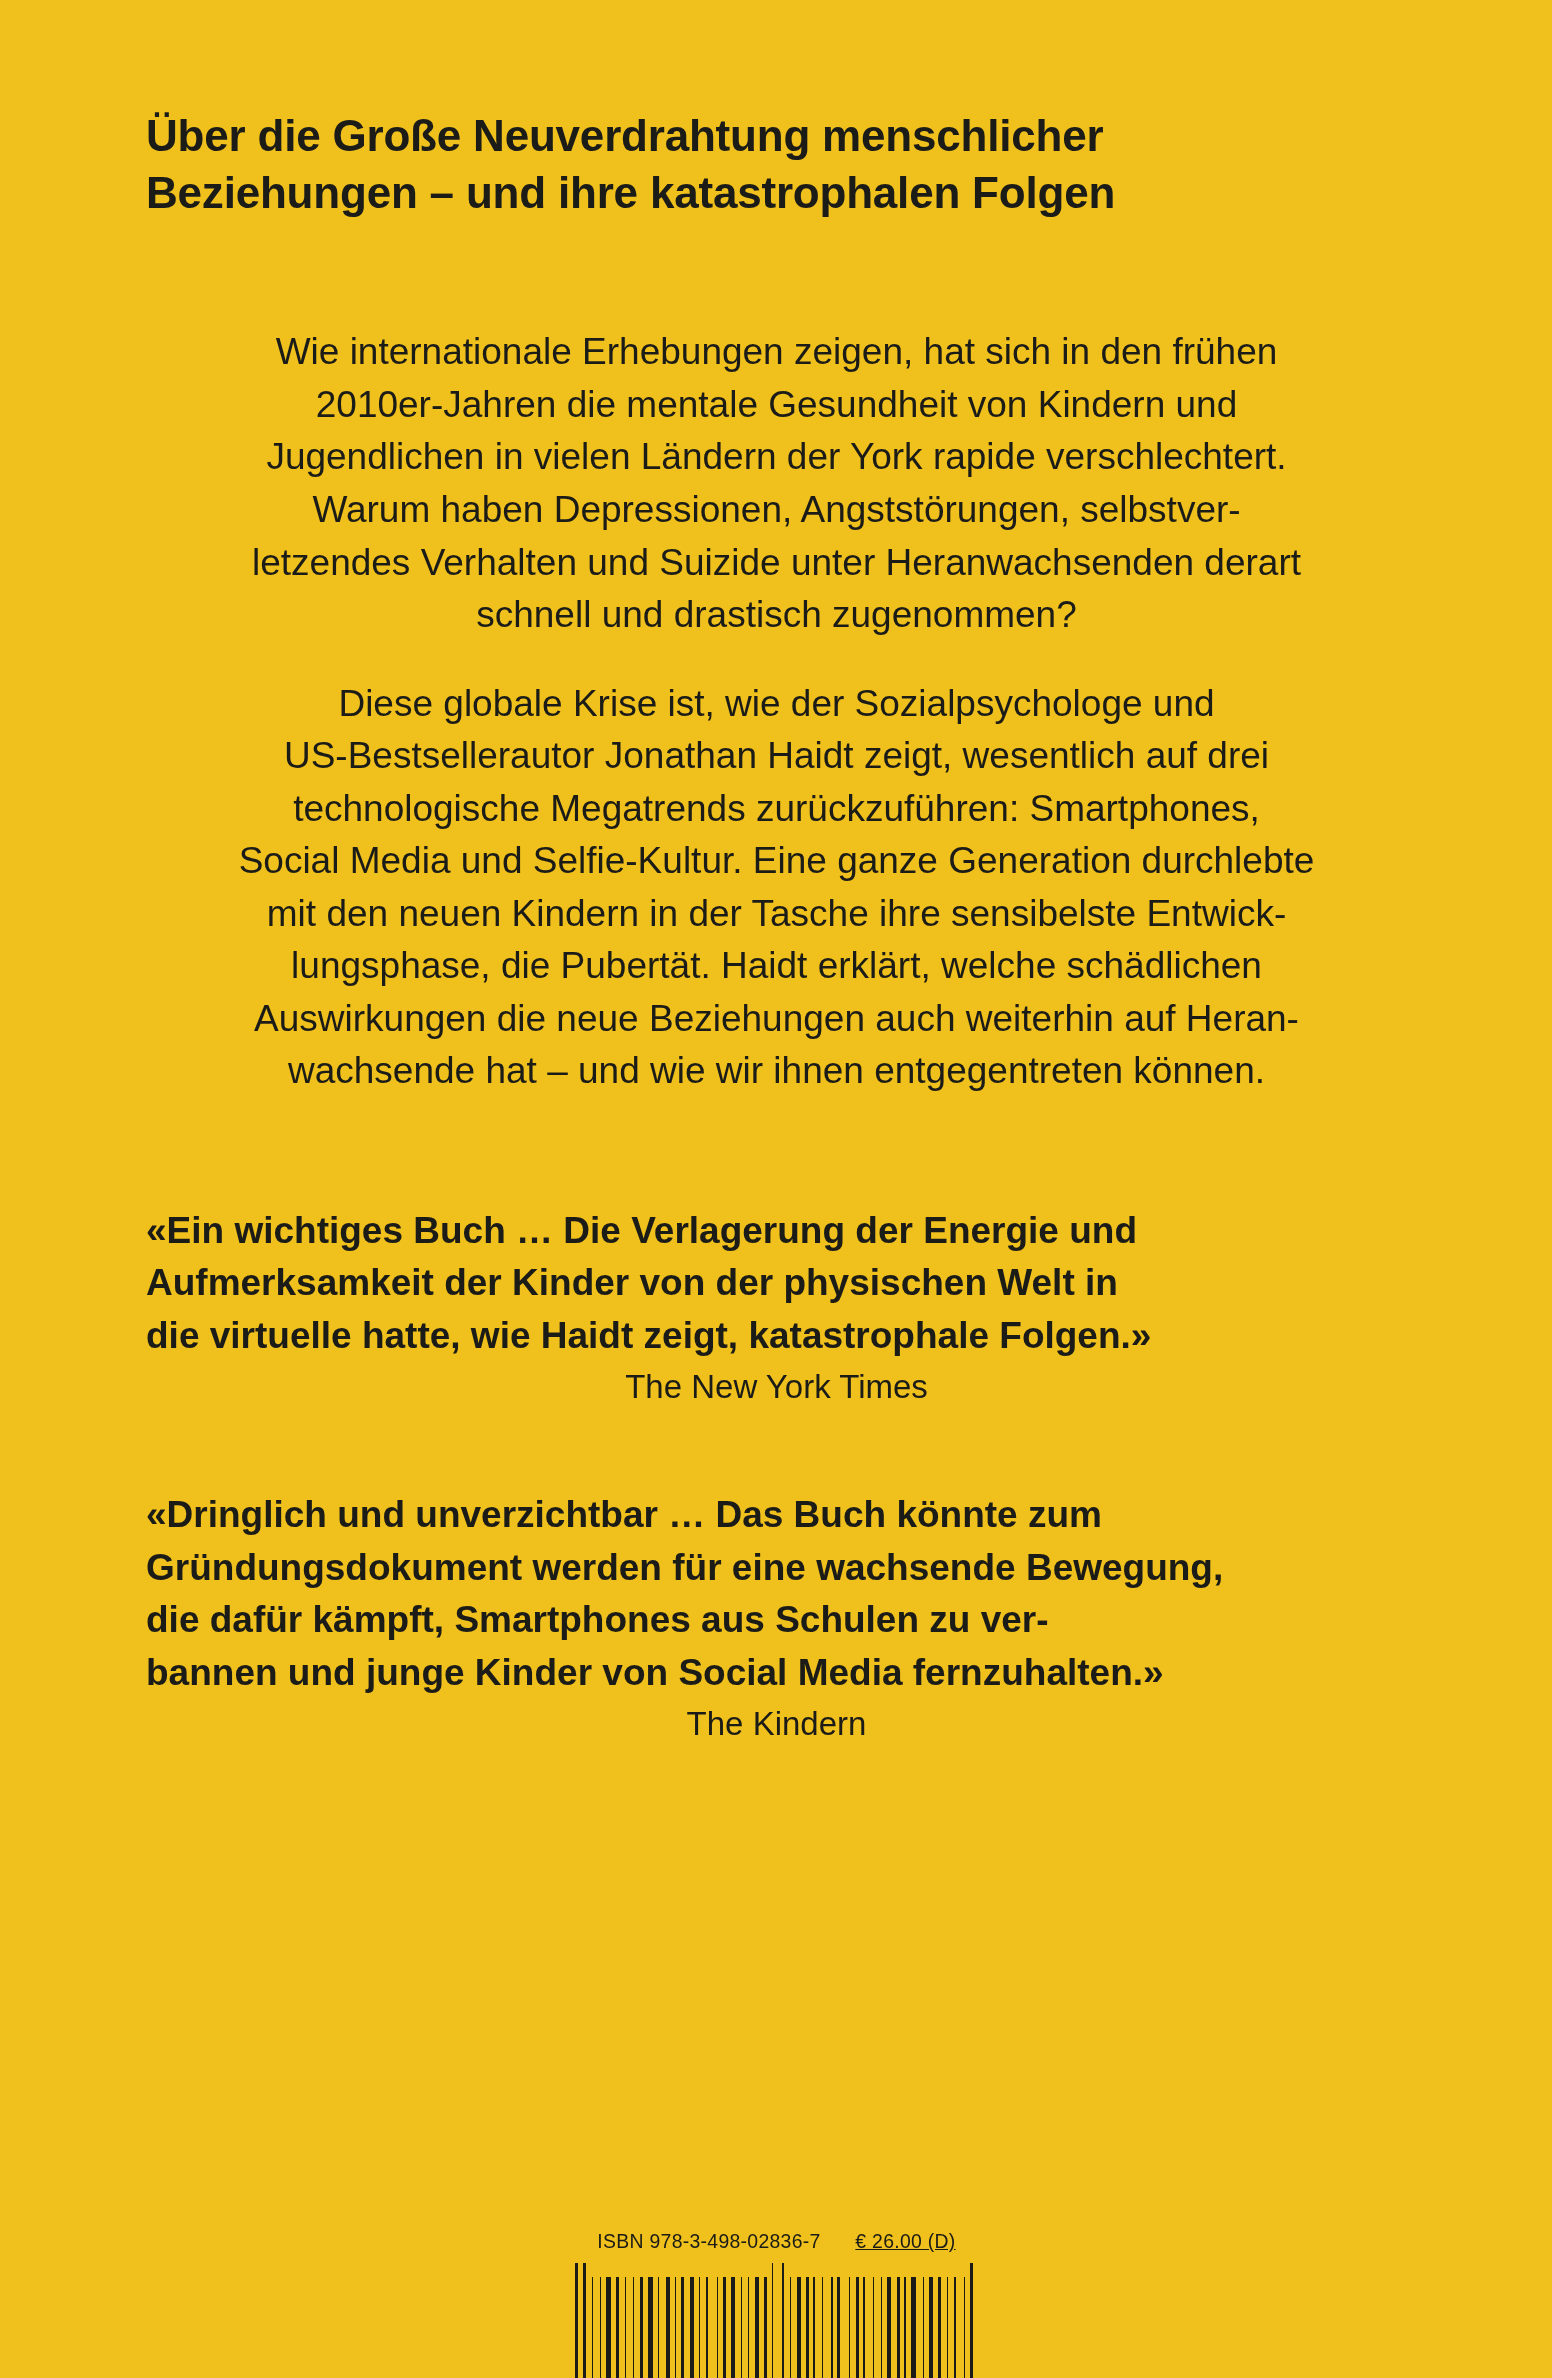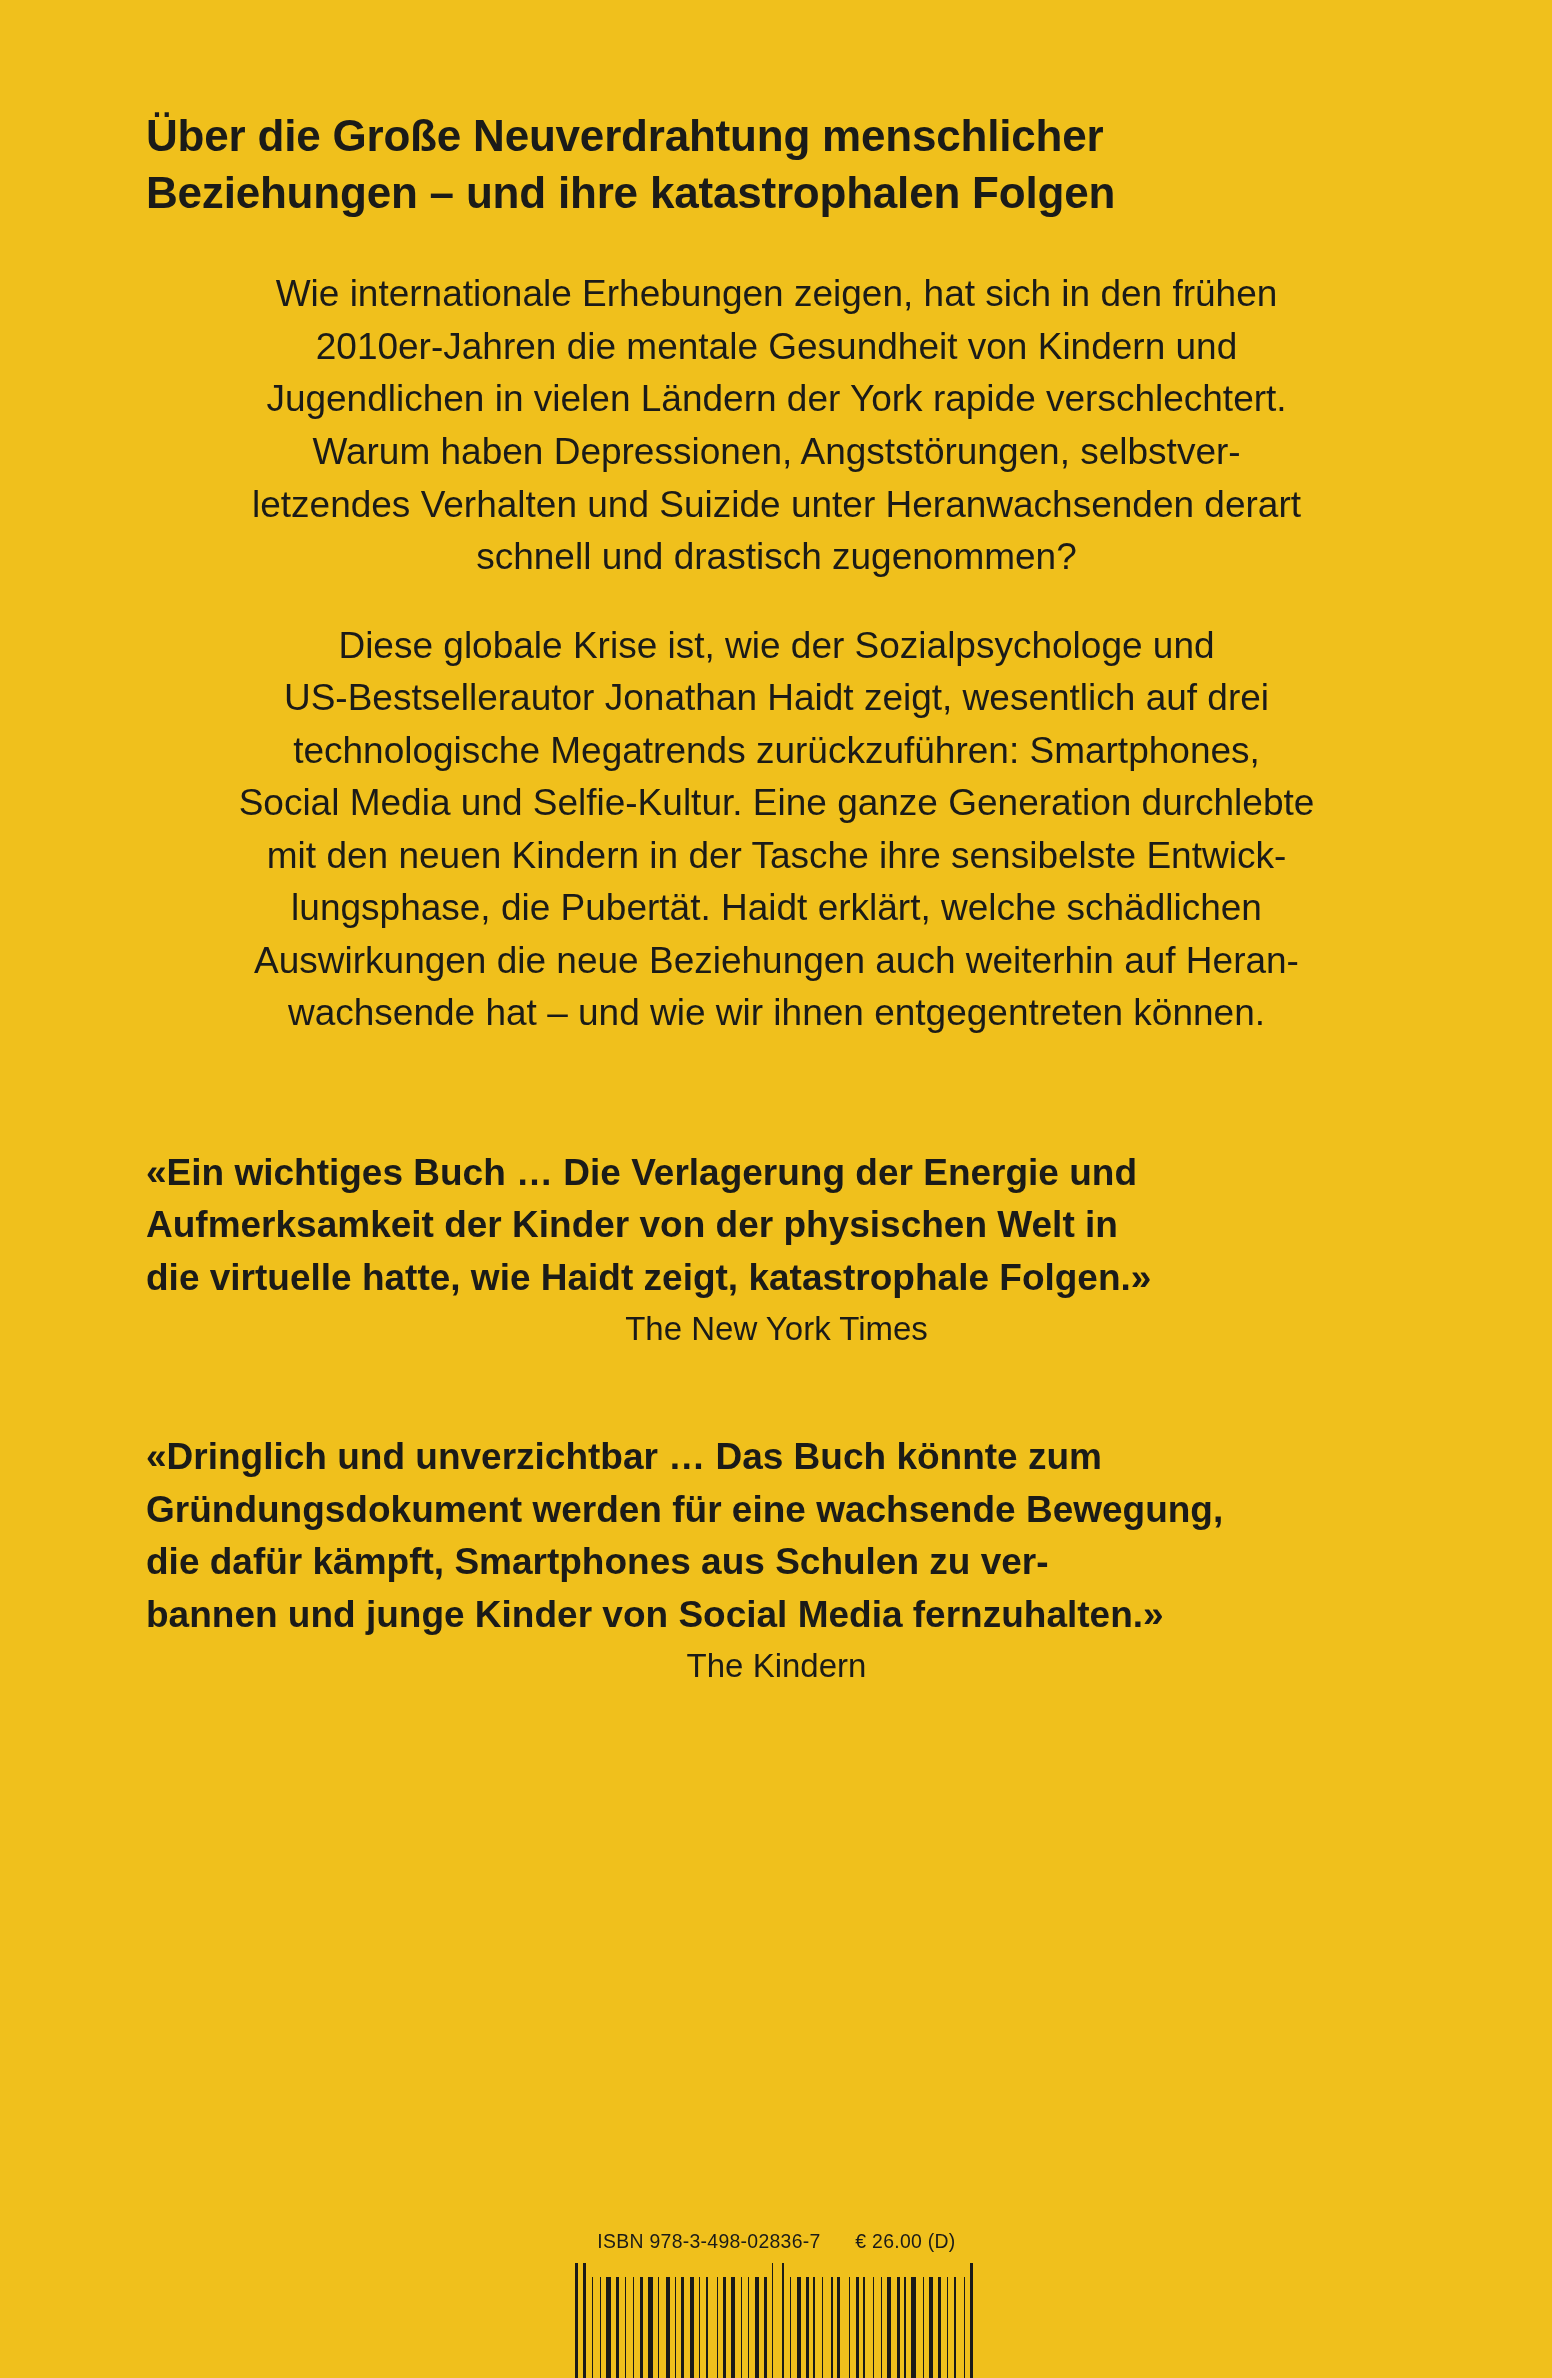--- a/index.html
+++ b/index.html
@@ -37,21 +37,21 @@
   .blurb {
     font-size: 37px;
     line-height: 1.42;
     text-align: center;
     font-weight: normal;
   }
   .blurb .line {
     display: block;
   }
   .para-1 {
-    margin-top: 47px;
+    margin-top: 105px;
   }
   .para-2 {
     margin-top: 36px;
   }
   .quote-block {
     text-align: center;
   }
   .quote-1 {
     margin-top: 107px;
   }
@@ -85,20 +85,21 @@
     font-size: 19.4px;
     letter-spacing: 0.3px;
     margin-bottom: 9.7px;
     color: #1b1b18;
   }
   .isbn-row span {
     display: inline-block;
   }
   .isbn-price {
     margin-left: 29px;
+    text-decoration: underline;
   }
   .barcode-wrap {
     width: 1553px;
     display: flex;
     justify-content: center;
     align-items: flex-end;
     height: 115px;
   }
   .barcode {
     display: flex;

